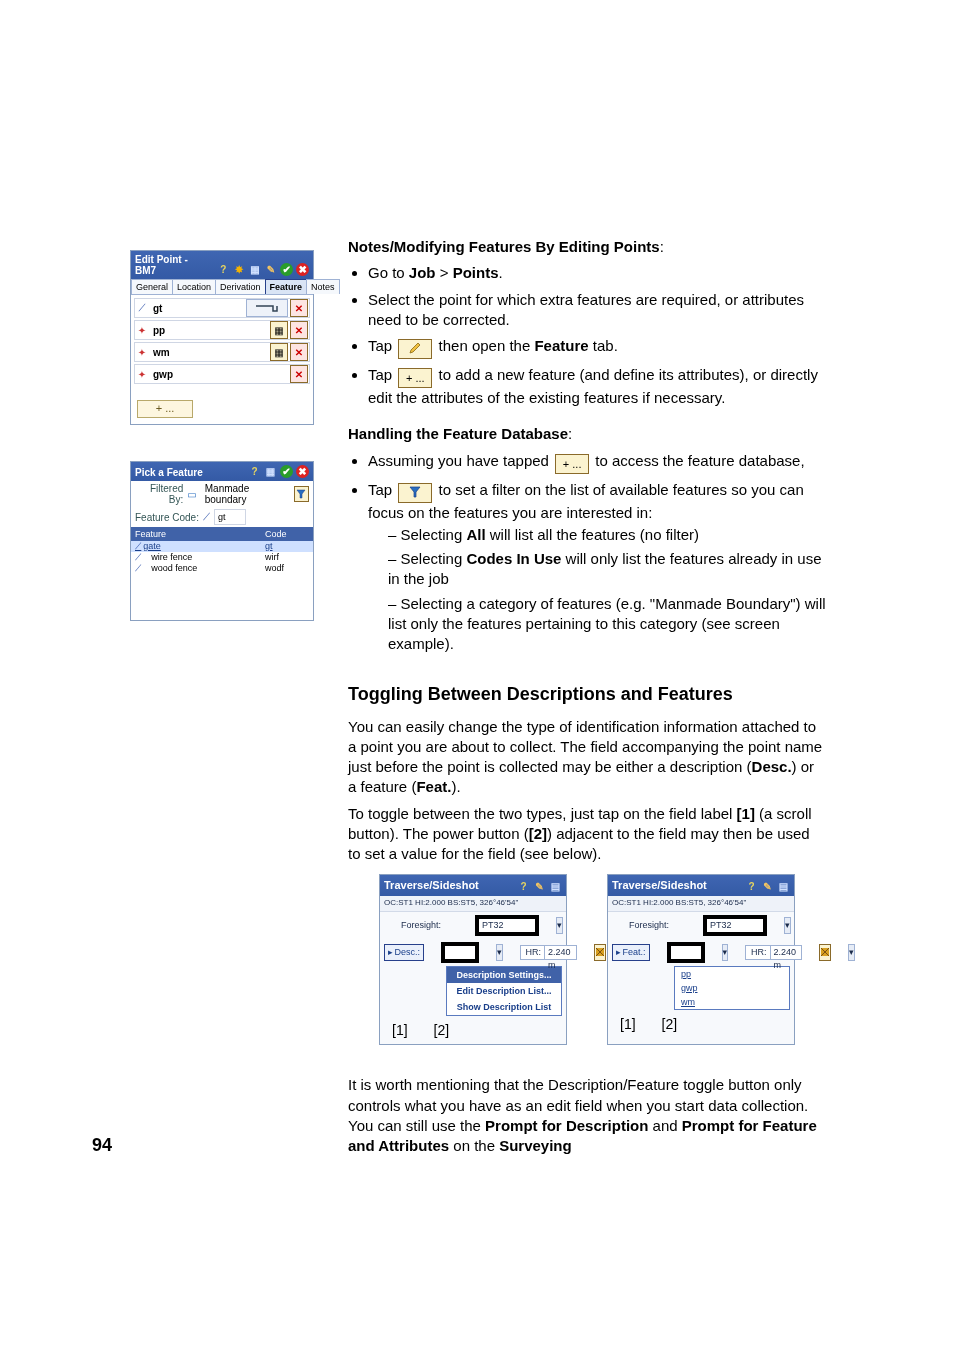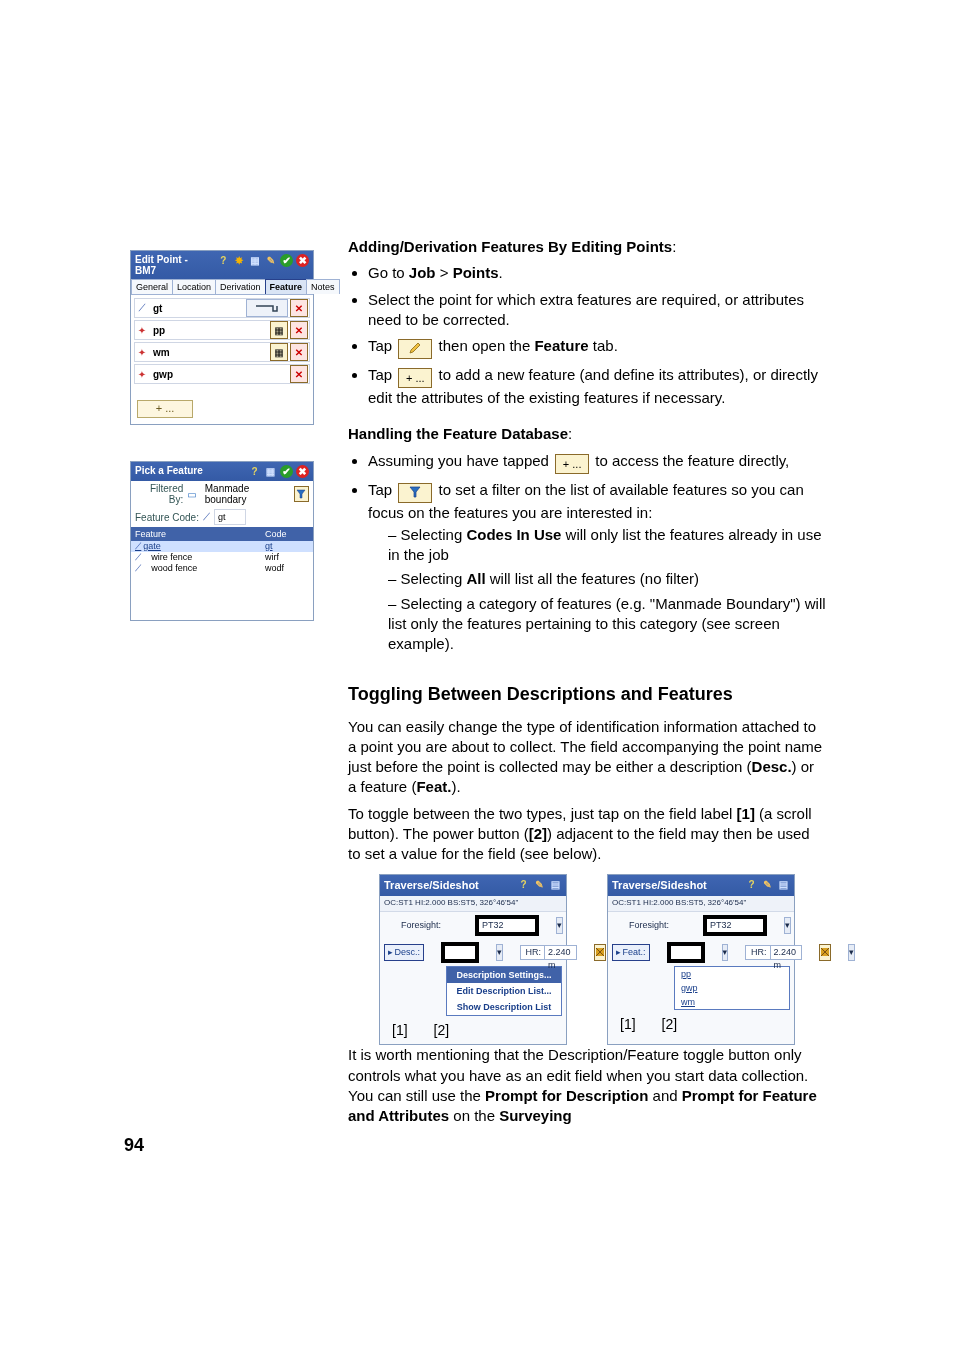--- a/index.html
+++ b/index.html
@@ -66,21 +66,21 @@
     font-size: 10px;
     color: #000;
     margin-bottom: 22px;
   }
   .win-title {
     background: linear-gradient(#3f66b2, #345aa5);
     color: #fff;
     font-weight: bold;
     padding: 3px 4px;
     display: flex;
-    align-items: flex-start;
+    align-items: flex-end;
     gap: 3px;
   }
   .win-title .spacer { flex: 1; }
   .tb-icon {
     width: 13px; height: 13px;
     display: inline-flex;
     align-items: center; justify-content: center;
     font-size: 10px;
   }
   .tb-circle-green { background:#2a9d2a; border-radius:50%; color:#fff; width:13px; height:13px; }
@@ -155,21 +155,21 @@
   .grid-body { font-size:9px; }
   .grid-r { display:flex; padding:0 4px; }
   .grid-r.sel { background:#cfe0ff; text-decoration: underline; color:#1a3f8a; }
   .grid-r .gc1 { flex:1; }
 
   
   .ts-wrap {
     display:flex;
     gap:40px;
     justify-content:center;
-    margin: 10px 0 0 0;
+    margin: 10px 0 30px 0;
   }
   .ts {
     width: 186px;
     border:1px solid #8aa0c0;
     background:#f7f9fc;
     font-size:9px;
     color:#1a2a4a;
   }
   .ts .win-title { font-size:11px; }
   .ts .status { font-size:8px; padding:2px 4px; background:#eef2f9; border-bottom:1px solid #d2dae8; }
@@ -208,21 +208,20 @@
   .ts .hrbox .dv { border-right:1px solid #9fb2d4; padding:0 3px; }
   .ts .hrbox .val { padding:0 3px; }
   .ts .sq-ic { width:13px; height:15px; border:1px solid #8a6a2a; background:#fbf3d0; display:flex; align-items:center; justify-content:center; }
 
   .page-number {
     position:absolute;
     left:92px;
     bottom:194px;
     font-size:18px;
     font-weight:bold;
-    margin-left:32px;
   }
 </style>
 </head>
 <body>
 <div class="page">
 
 <div class="left-col">
 
   <div class="win">
     <div class="win-title">
@@ -321,21 +320,21 @@
         <span class="gc2">wodf</span>
       </div>
       <div style="height:46px;"></div>
     </div>
   </div>
 
 </div>
 
 <div class="right-col">
 
-  <p><b>Adding/Derivation Features By Editing Points</b>:</p>
+  <p><b>Notes/Modifying Features By Editing Points</b>:</p>
   <ul>
     <li>
       <span>Go to </span><b>Job</b><span> &gt; </span><b>Points</b><span>.</span>
     </li>
     <li>Select the point for which extra features are required, or attributes need to be corrected.</li>
     <li>
       <span>Tap </span>
       <span class="inline-btn icon">
         <svg width="14" height="14" viewBox="0 0 14 14">
               <path d="M2 12 L3 9 L10 2 L12 4 L5 11 Z" fill="#f0c040" stroke="#8a6a10" stroke-width="0.8"></path>
@@ -348,33 +347,33 @@
       <span class="inline-btn">+ ...</span>
       <span> to add a new feature (and define its attributes), or directly edit the attributes of the existing features if necessary.</span>
     </li>
   </ul>
 
   <p style="margin-top:16px;"><b>Handling the Feature Database</b>:</p>
   <ul>
     <li>
       <span>Assuming you have tapped </span>
       <span class="inline-btn">+ ...</span>
-      <span> to access the feature directly,</span>
+      <span> to access the feature database,</span>
     </li>
     <li>
       <span>Tap </span>
       <span class="inline-btn icon">
         <svg width="14" height="14" viewBox="0 0 14 14">
               <path d="M2 2 H12 L8 7 V12 H6 V7 Z" fill="#2a6ec0" stroke="#1a3f8a" stroke-width="0.7"></path>
             </svg>
       </span>
       <span> to set a filter on the list of available features so you can focus on the features you are interested in:</span>
       <ul class="sub-list">
+        <li><span>Selecting </span><b>All</b><span> will list all the features (no filter)</span></li>
         <li><span>Selecting </span><b>Codes In Use</b><span> will only list the features already in use in the job</span></li>
-        <li><span>Selecting </span><b>All</b><span> will list all the features (no filter)</span></li>
         <li>Selecting a category of features (e.g. "Manmade Boundary") will list only the features pertaining to this category (see screen example).</li>
       </ul>
     </li>
   </ul>
 
   <h3 class="section-heading">Toggling Between Descriptions and Features</h3>
 
   <p>
     <span>You can easily change the type of identification information attached to a point you are about to collect. The field accompanying the point name just before the point is collected may be either a description (</span><b>Desc.</b><span>) or a feature (</span><b>Feat.</b><span>).</span>
   </p>

